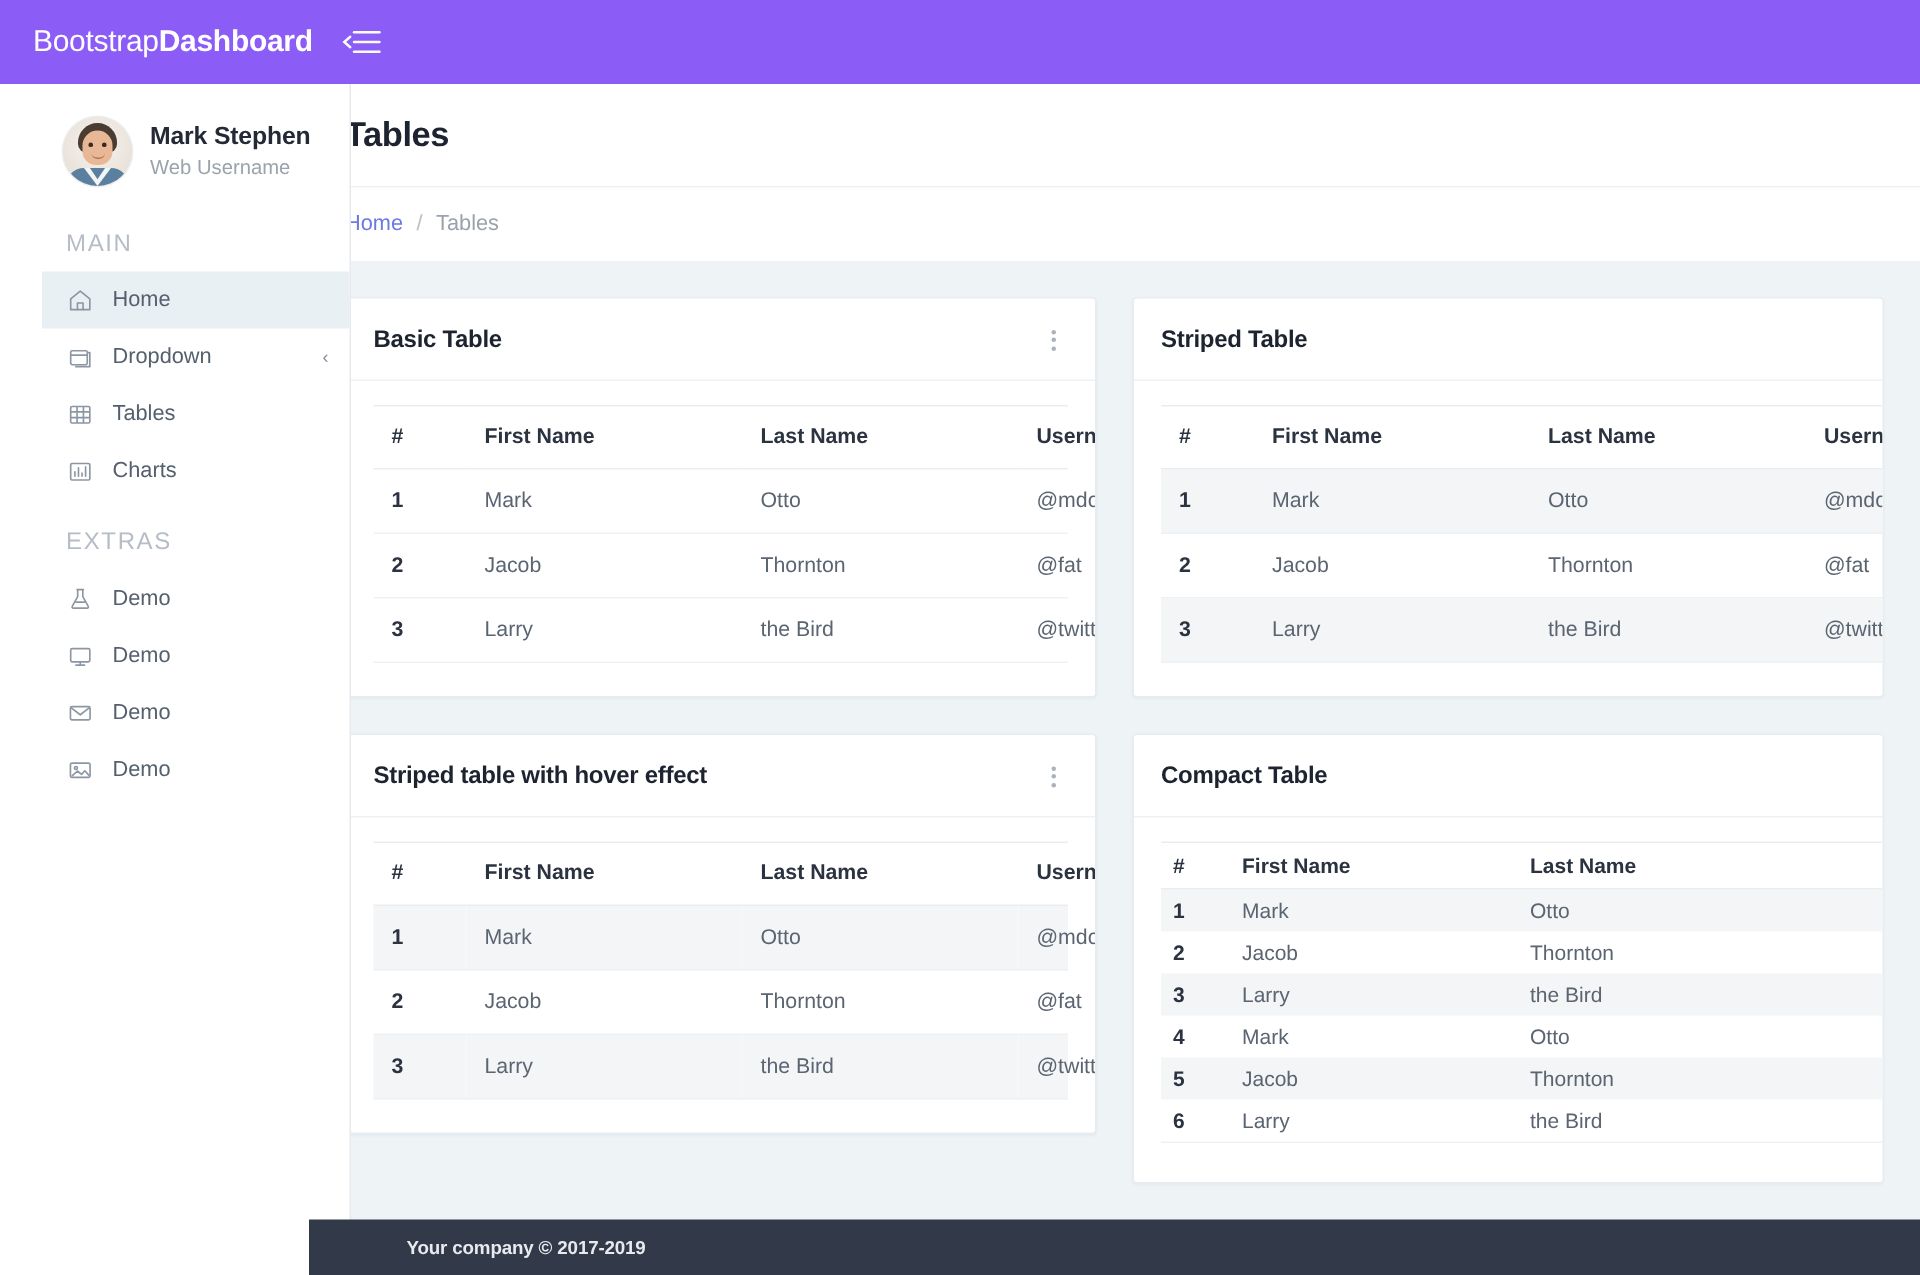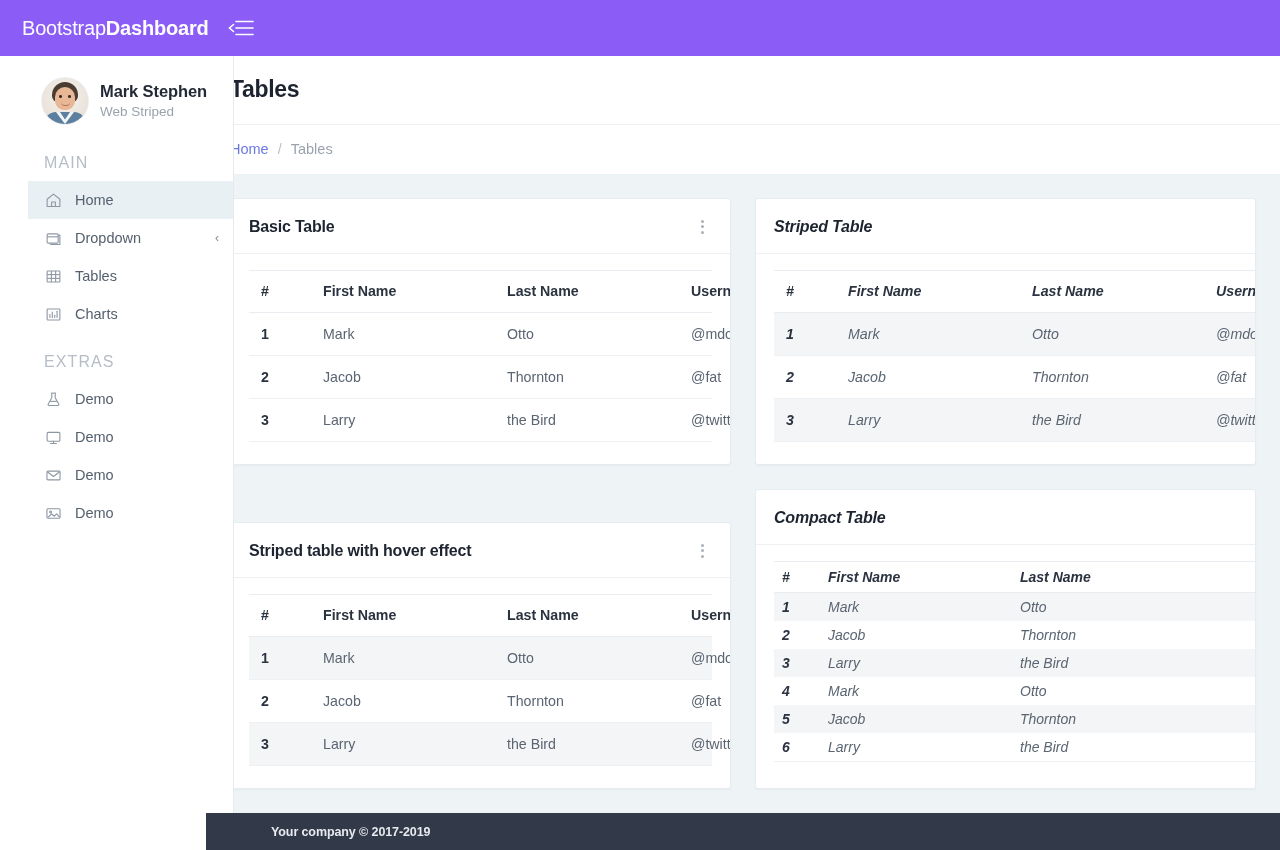--- a/index.html
+++ b/index.html
@@ -119,28 +119,27 @@
   }
   .crumb-link { color: #6c7ae0; text-decoration: none; cursor: pointer; }
   .crumb-sep { color: #b9c0c8; }
   .crumb-current { color: #9aa3ad; }
 
   .content {
     padding: 24px;
     display: flex; flex-wrap: wrap;
     align-content: flex-start;
     gap: 0;
-    align-items: flex-end;
   }
   .col {
     width: 50%;
     padding-right: 12px;
     padding-bottom: 24px;
   }
-  .col.right { padding-right: 0; padding-left: 12px; font-style: italic; }
+  .col.right { padding-right: 0; padding-left: 12px; }
 
   .card {
     background: #ffffff;
     border: 1px solid #e7ecf0;
     border-radius: 3px;
     box-shadow: 0 1px 2px rgba(20,30,45,0.04);
     overflow: hidden;
   }
   .card-head {
     display: flex; align-items: center; justify-content: space-between;
@@ -235,21 +234,21 @@
         <span class="shirt"></span>
         <span class="hair"></span>
         <span class="face"></span>
         <span class="eyeL"></span>
         <span class="eyeR"></span>
         <span class="smile"></span>
         <span class="collar"></span>
       </div>
       <div class="profile-text">
         <div class="profile-name">Mark Stephen</div>
-        <div class="profile-role">Web Striped</div>
+        <div class="profile-role">Web Username</div>
       </div>
     </div>
 
     <div class="nav-heading">MAIN</div>
     <ul class="nav-list">
       <li>
           <a class="nav-item active">
         <span class="nav-ico">
           <svg width="17" height="17" viewBox="0 0 20 20" fill="none" stroke="#8d97a3" stroke-width="1.3" stroke-linejoin="round" stroke-linecap="round">
             <path d="M2.5 8.5 L10 2.5 L17.5 8.5 V17 H2.5 Z"></path>

